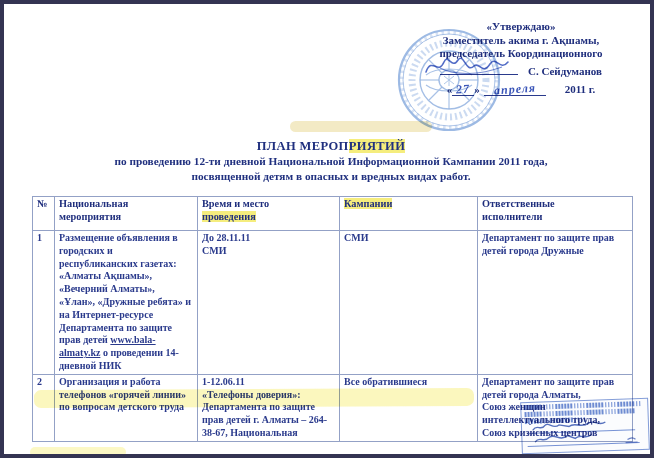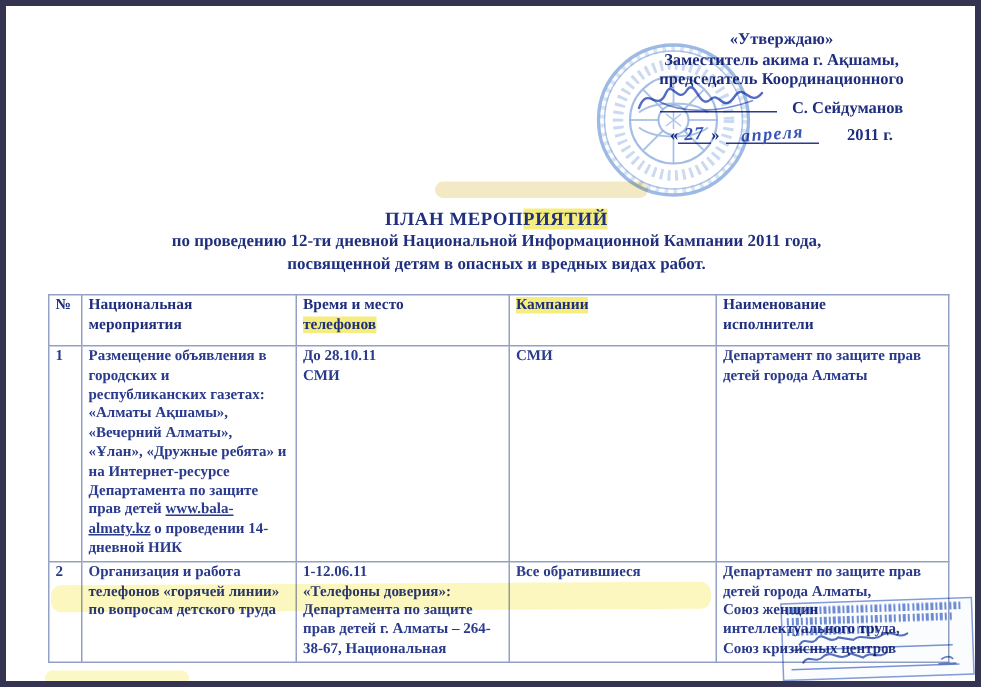--- a/index.html
+++ b/index.html
@@ -167,34 +167,34 @@
           <col style="width:142px">
           <col style="width:138px">
           <col style="width:155px">
       </colgroup>
       <thead>
         <tr>
           <th>№</th>
           <th>Национальная
 мероприятия</th>
           <th><span>Время и место
-</span><span class="hl">телефонов</span></th>
+</span><span class="hl">проведения</span></th>
           <th><span class="hl">Кампании</span></th>
-          <th>Наименование
+          <th>Ответственные
 исполнители</th>
         </tr>
       </thead>
       <tbody>
         <tr class="r1">
           <td>1</td>
           <td><span>Размещение объявления в городских и республиканских  газетах: «Алматы Ақшамы», «Вечерний Алматы», «Ұлан», «Дружные ребята» и на Интернет-ресурсе Департамента по защите прав детей </span><span class="doc-link">www.bala-almaty.kz</span><span> о проведении 14-дневной НИК</span></td>
-          <td>До 28.10.11
+          <td>До 28.11.11
 СМИ</td>
           <td>СМИ</td>
-          <td>Департамент по защите прав детей города Алматы</td>
+          <td>Департамент по защите прав детей города Дружные</td>
         </tr>
         <tr class="r2">
           <td>2</td>
           <td>Организация и работа телефонов «горячей линии» по вопросам детского труда</td>
           <td>1-12.06.11
 «Телефоны доверия»:
 Департамента по защите прав детей г. Алматы – 264-38-67, Национальная</td>
           <td>Все обратившиеся</td>
           <td>Департамент по защите прав детей города Алматы,
 Союз женщин

